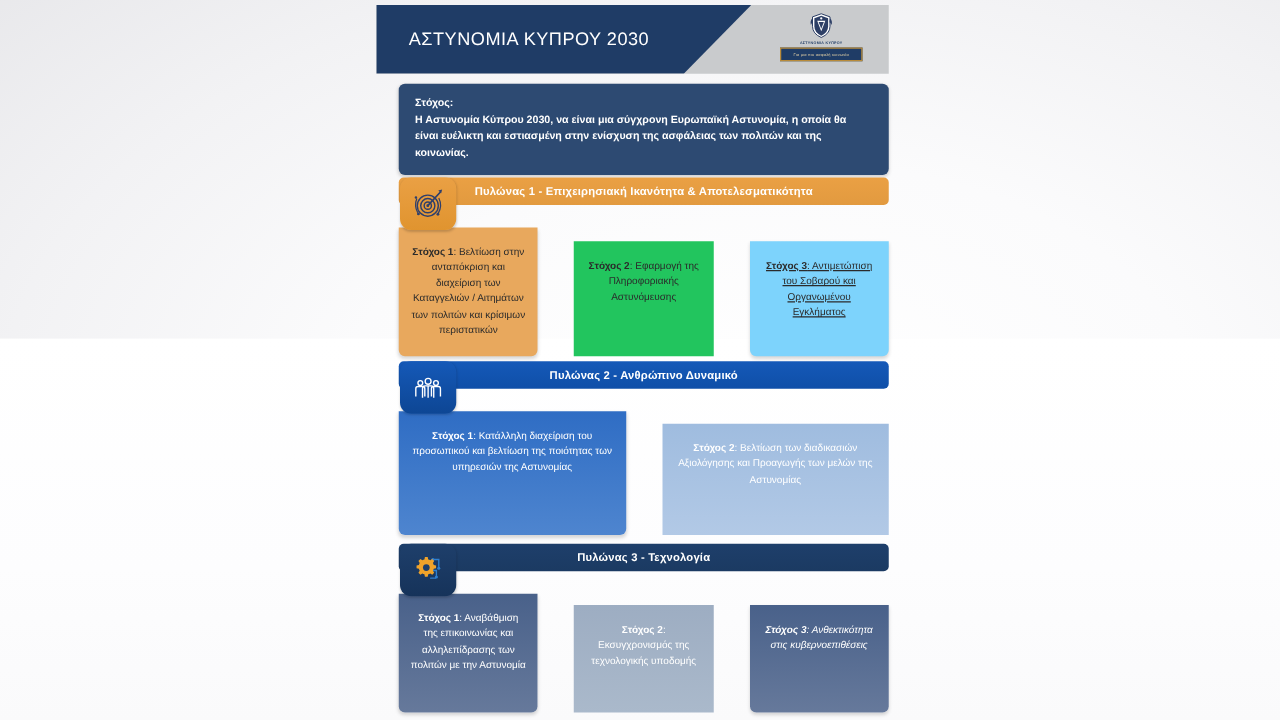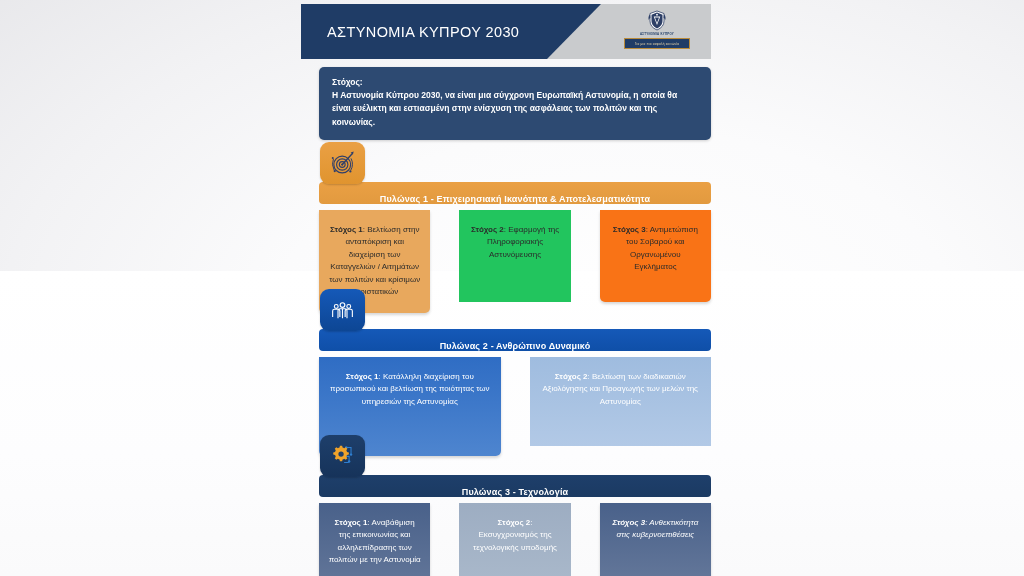--- a/index.html
+++ b/index.html
@@ -133,24 +133,23 @@
   .pillar { position: absolute; left: 18px; width: 392px; }
   #pillar-1 { top: 142px; }
   #pillar-2 { top: 289px; }
   #pillar-3 { top: 435px; }
 
   .pillar-bar {
     position: relative;
     height: 22px;
     border-radius: 4px;
     display: flex;
-    align-items: flex-end;
+    align-items: center;
     justify-content: center;
     z-index: 3;
-    margin-top: 40px;
   }
   .pillar-bar-title {
     font-size: 9px;
     font-weight: bold;
     color: #ffffff;
     letter-spacing: 0.15px;
     white-space: nowrap;
   }
   .pillar-icon-badge {
     position: absolute;
@@ -163,22 +162,22 @@
     align-items: center;
     justify-content: center;
     z-index: 4;
     box-shadow: 0 1px 2px rgba(0,0,0,0.18);
   }
   .pillar-icon-badge svg { display: block; }
 
   .pillar-body {
     position: relative;
     display: flex;
-    align-items: flex-start;
-    margin-top: 6px;
+    align-items: flex-end;
+    margin-top: 18px;
     z-index: 2;
     gap: 29px;
   }
   .goal {
     flex: 1 1 0;
     padding: 14px 9px 14px 9px;
     text-align: center;
     font-size: 8px;
     line-height: 1.55;
     min-height: 86px;
@@ -188,22 +187,23 @@
   
   #pillar-1 .pillar-bar { background: linear-gradient(180deg, #eaa044 0%, #e29a3f 100%); }
   #pillar-1 .pillar-icon-badge { background: linear-gradient(180deg, #eaa044 0%, #e0942f 100%); }
   #pillar-1 .goal { color: #2b2b2b; }
   #pillar-1 .goal:nth-child(1) {
     background: #e8a85d; border-radius: 0 0 5px 5px; min-height: 103px;
     box-shadow: 0 2px 3px rgba(0,0,0,0.16);
   }
   #pillar-1 .goal:nth-child(2) { background: #22c55e; min-height: 92px; }
   #pillar-1 .goal:nth-child(3) {
-    background: #f97316; border-radius: 0 0 5px 5px; min-height: 92px;
-    box-shadow: 0 2px 3px rgba(0,0,0,0.16);
+    background: #7dd3fc; border-radius: 0 0 5px 5px; min-height: 92px;
+    box-shadow: 0 2px 3px rgba(0,0,0,0.16);
+    text-decoration: underline;
   }
 
   
   #pillar-2 .pillar-bar { background: linear-gradient(180deg, #1559b8 0%, #0f4fa8 100%); }
   #pillar-2 .pillar-icon-badge { background: linear-gradient(180deg, #1559b8 0%, #0d4694 100%); }
   #pillar-2 .goal { color: #ffffff; }
   #pillar-2 .goal:nth-child(1) {
     background: linear-gradient(180deg, #2f6dc4 0%, #4e85cf 100%);
     border-radius: 0 0 5px 5px; min-height: 99px;
     box-shadow: 0 2px 3px rgba(0,0,0,0.16);

